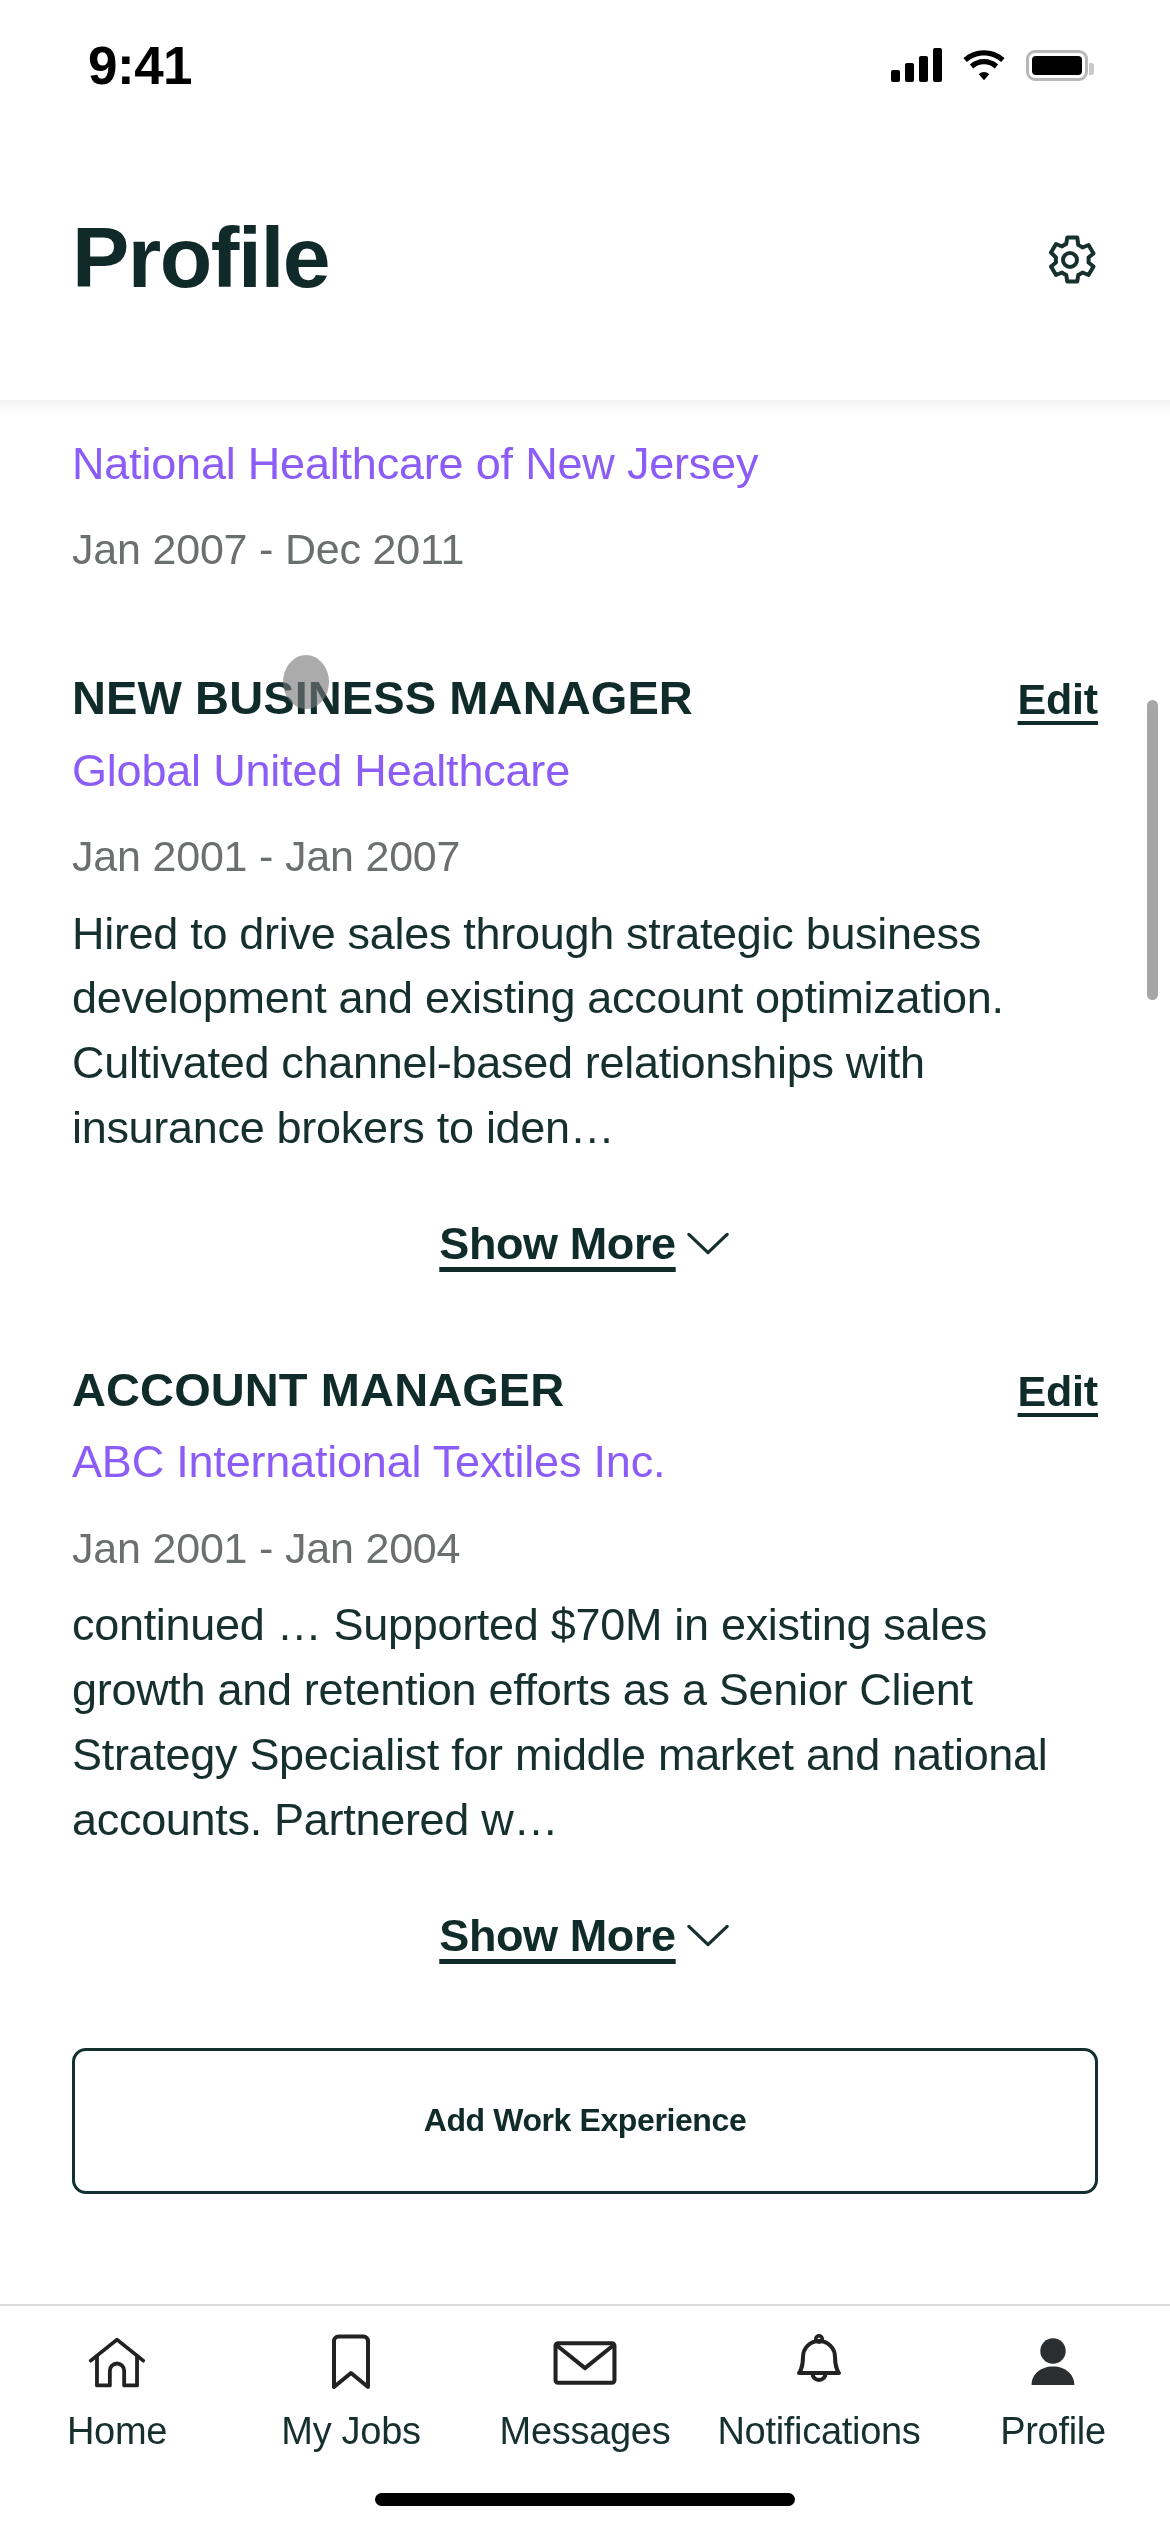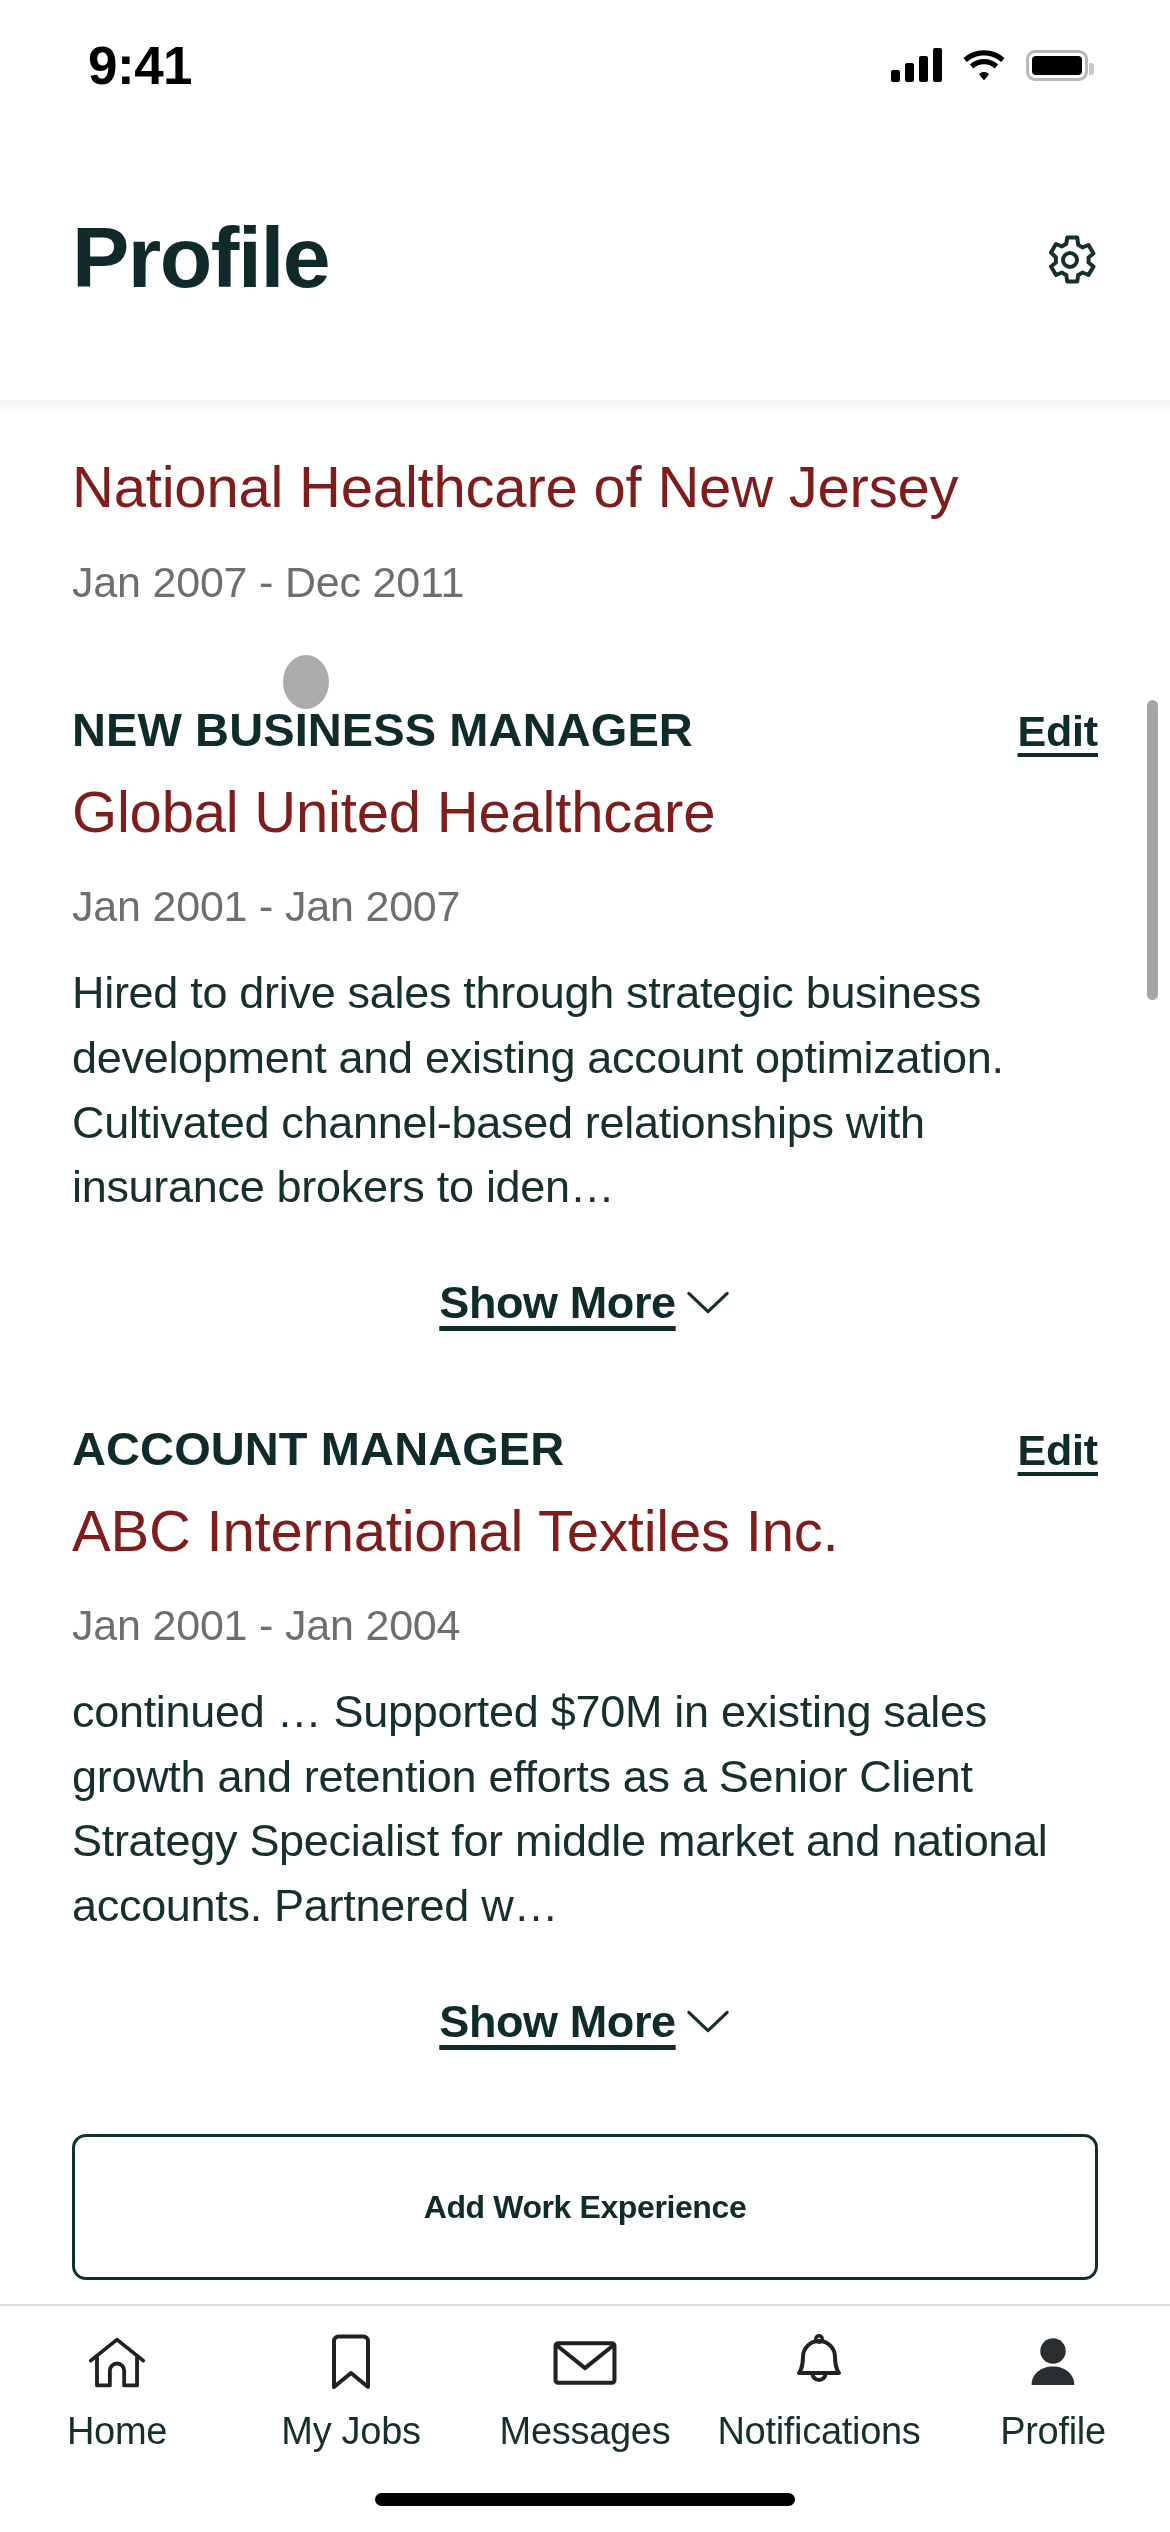--- a/index.html
+++ b/index.html
@@ -64,30 +64,29 @@
   }
 
   
   .content {
     position:absolute; top:400px; left:0; width:1170px; height:1904px;
     background:#ffffff; padding:0 72px; overflow:hidden;
   }
 
   .exp-company, .exp-dates, .exp-desc { }
   .exp-company {
-    font-size:58px; color:#7f1d1d; line-height:1.32; font-weight:400;
+    font-size:45px; color:#8b5cf6; line-height:1.32; font-weight:400;
     letter-spacing:-0.2px;
-    margin-top:15px;
   }
   .exp-dates {
     font-size:43px; color:#6b6f6e; line-height:1.32; margin-top:28px;
     letter-spacing:-0.2px;
   }
   .exp-desc {
-    font-size:45px; color:#16302d; line-height:1.44; margin-top:26px;
+    font-size:45px; color:#16302d; line-height:1.44; margin-top:17px;
     letter-spacing:-0.3px;
   }
 
   .exp-head {
     display:flex; align-items:baseline; justify-content:space-between;
     margin-bottom:14px;
   }
   .exp-title {
     font-size:47px; font-weight:700; color:#0f2b2a;
     letter-spacing:0.1px; line-height:1.2;

